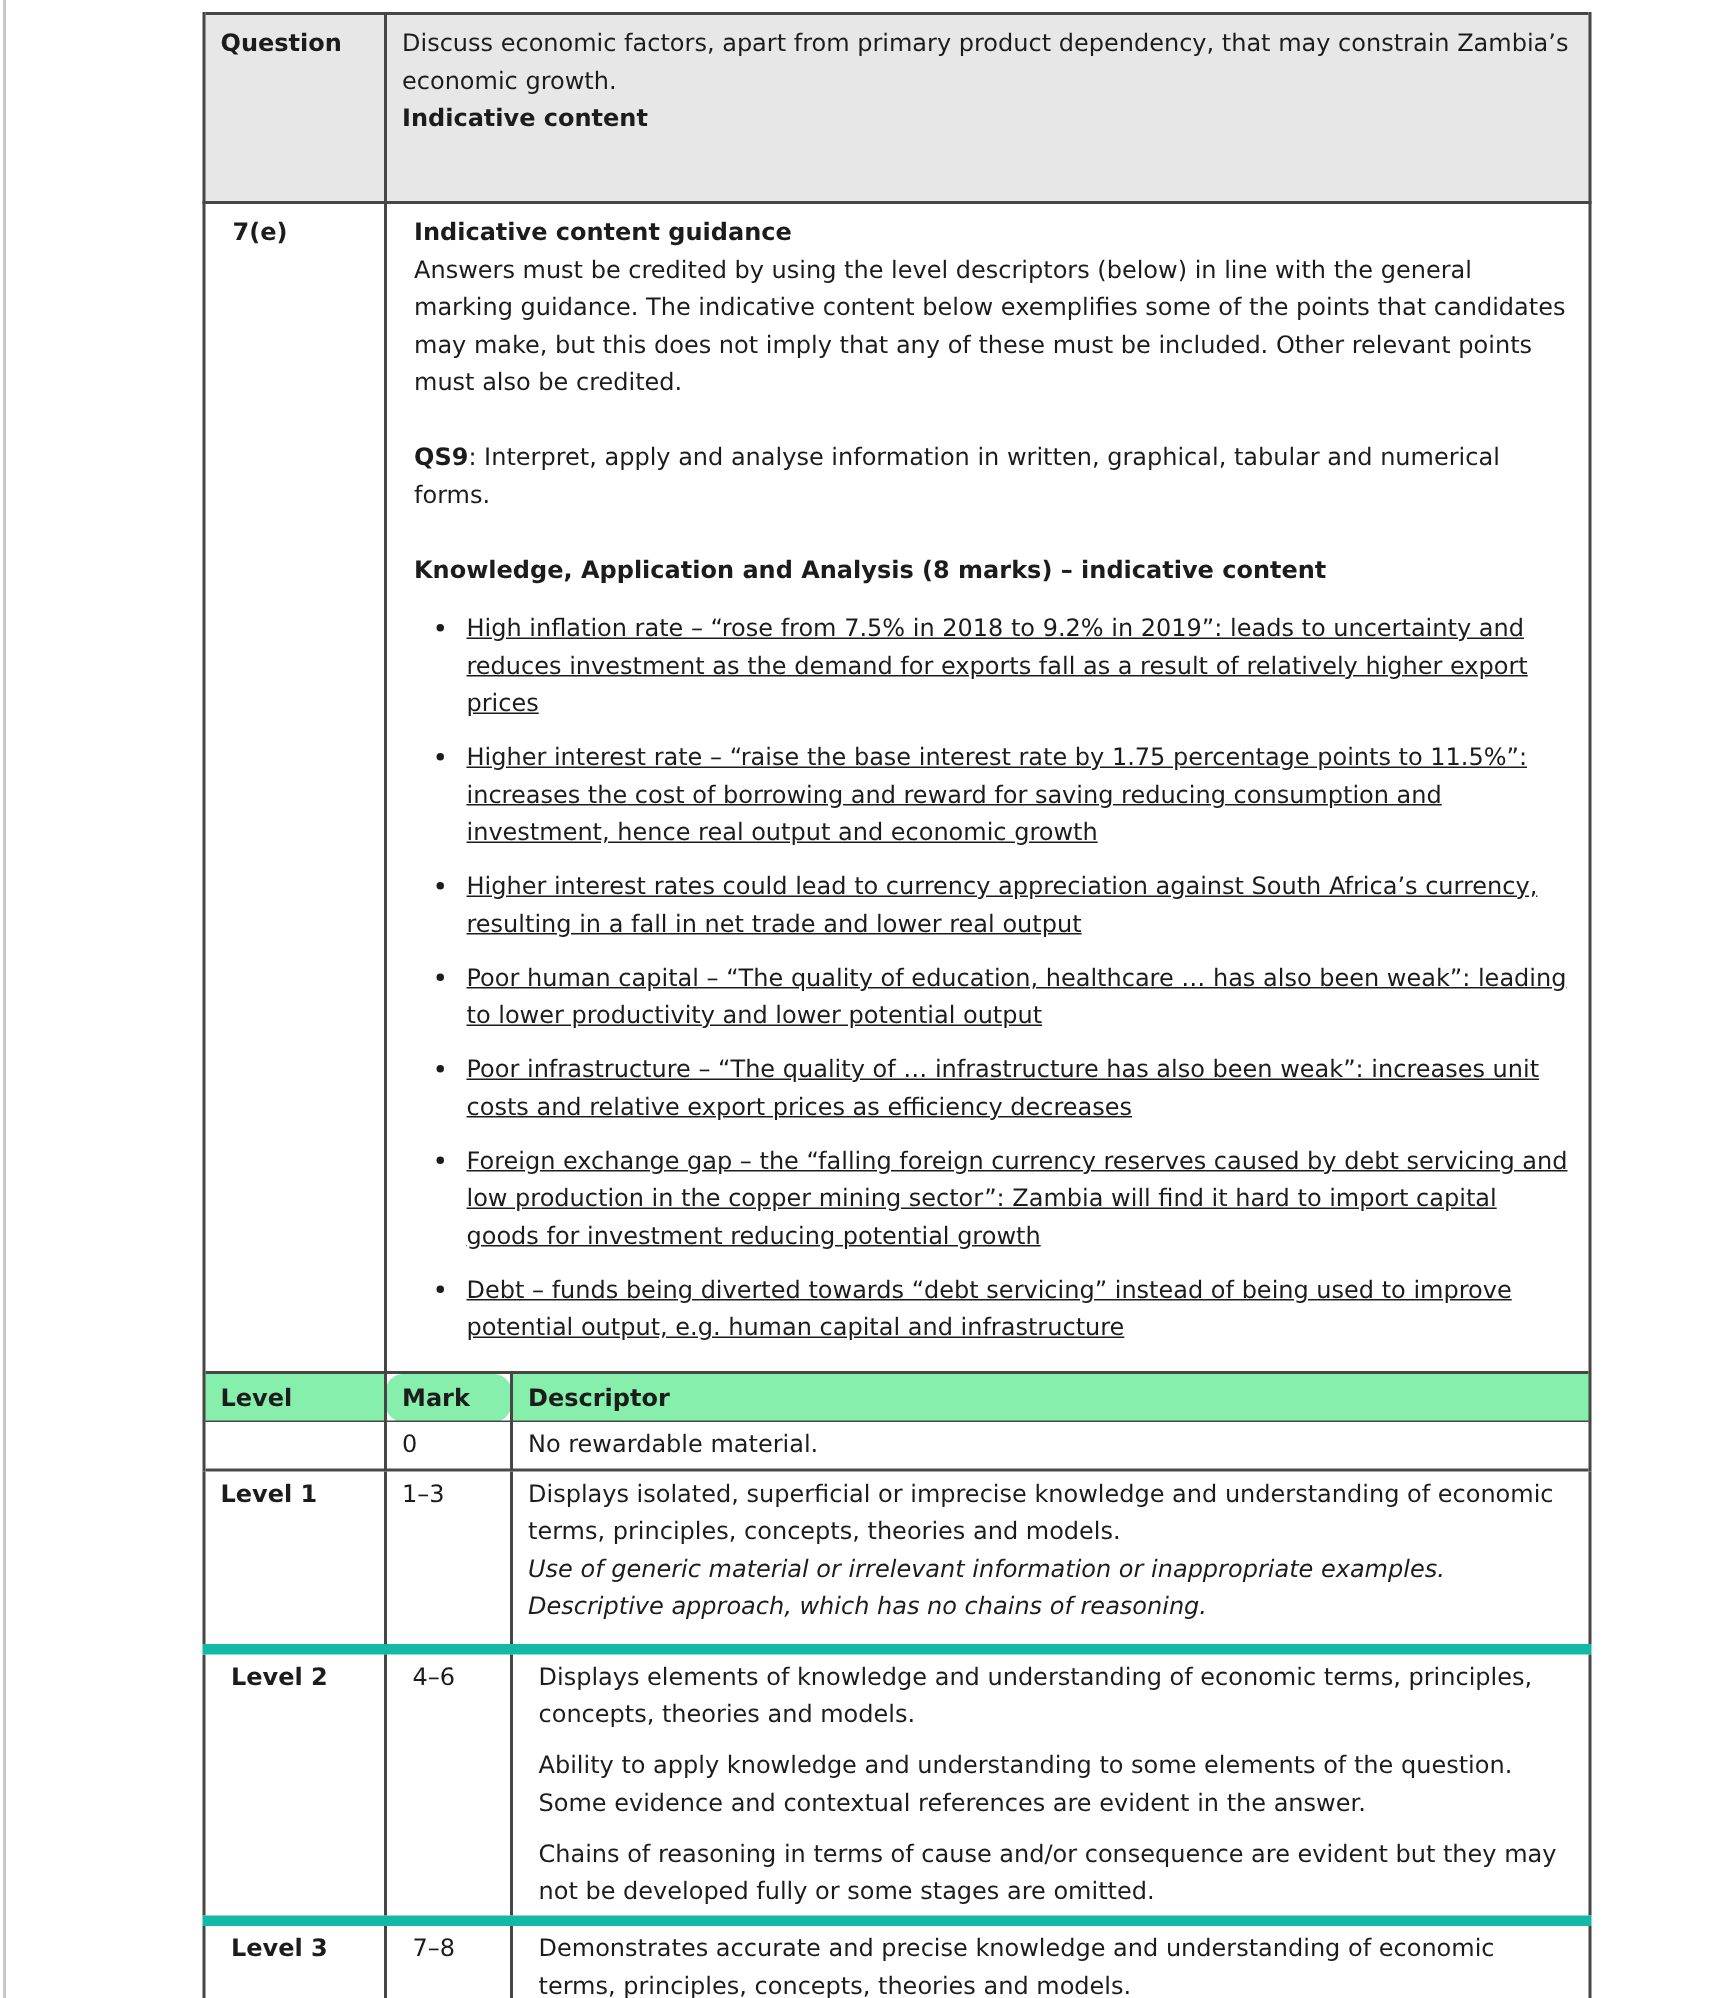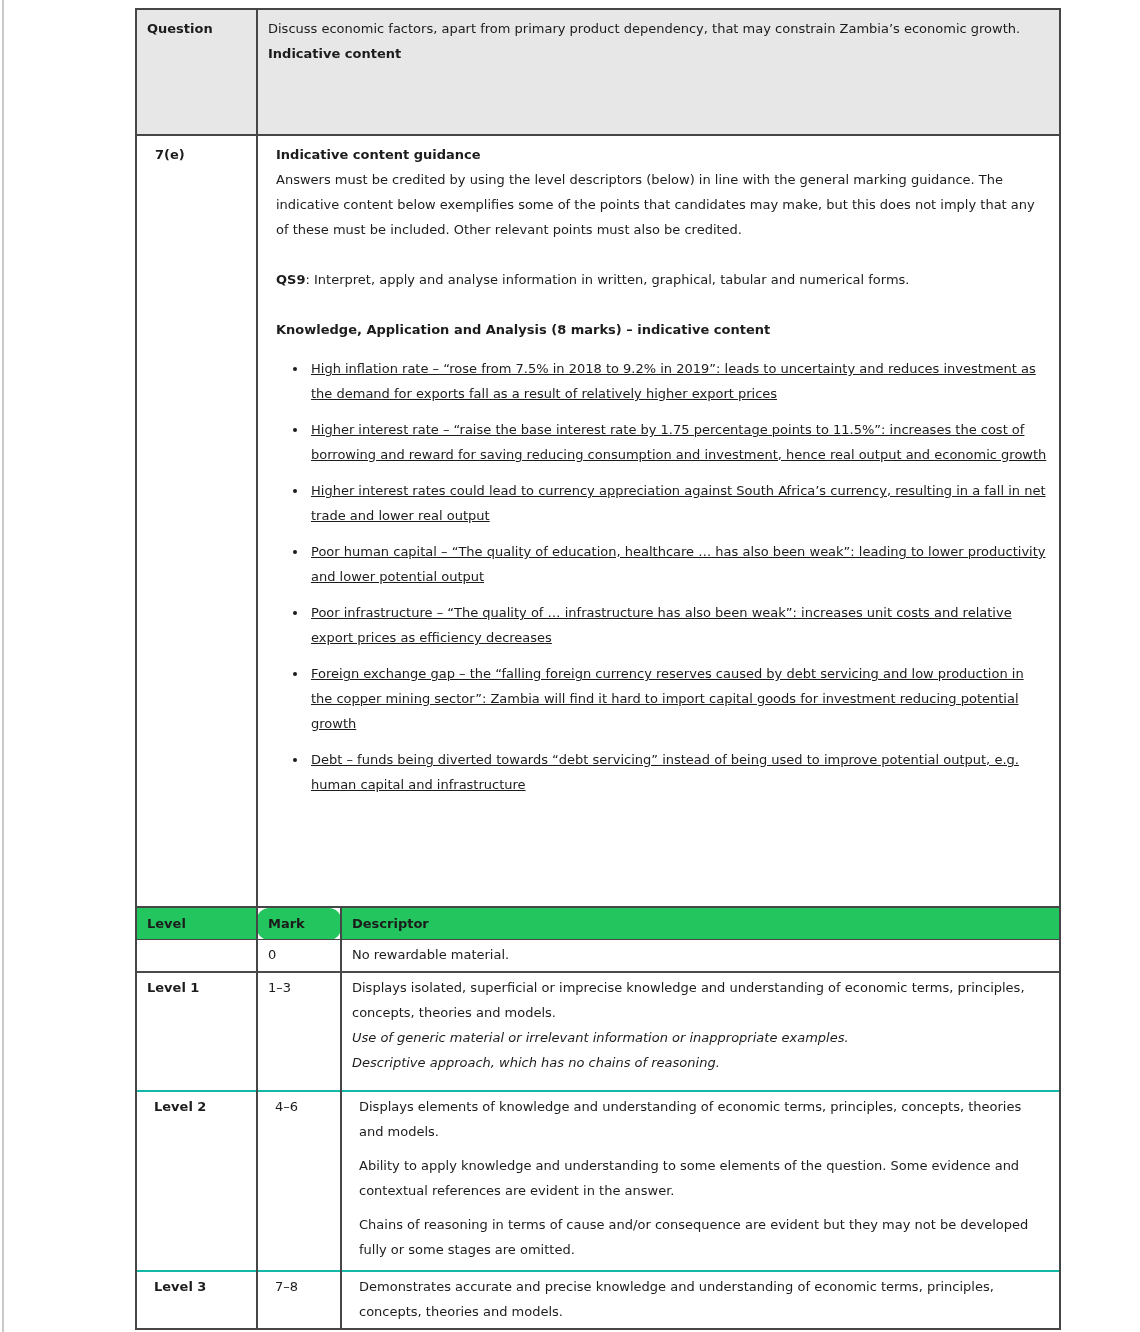--- a/index.html
+++ b/index.html
@@ -18,21 +18,21 @@
     background: #c9c9c9;
   }
   .doc {
     position: absolute; left: 135px; top: 8px;
     width: 926px;
   }
   table {
     border-collapse: collapse;
     table-layout: fixed;
     width: 926px;
-    font-size: 13px;
+    font-size: 16px;
     line-height: 25px;
   }
   td, th {
     vertical-align: top;
     text-align: left;
     padding: 6px 12px 6px 10px;
     border-left: 2px solid #464646;
     border-right: 2px solid #464646;
   }
   
@@ -58,36 +58,36 @@
   ul.bullets li {
     margin-bottom: 11px;
     padding-left: 3px;
   }
   
   .level-table {
     border: 2px solid #464646;
     border-top: none;
   }
   .level-table th {
-    background: #22c55e;
+    background: #86efac;
     font-weight: bold;
     height: 31px;
     padding-top: 3px; padding-bottom: 3px;
     border-bottom: 1px solid #464646;
   }
   .level-table td {
     padding-top: 2px; padding-bottom: 4px;
   }
   .level-table .colL { width: 121px; }
   .level-table .colM { width: 84px; border-radius: 12px; }
   .level-table th.colL, .level-table td.level-cell { border-right: 1px solid #464646; }
   .level-table th.colM, .level-table td.mark-cell  { border-right: 1px solid #464646; }
   .level-table tr.row-zero td { height: 28px; }
   .level-table tr.mid-top td { border-top: 2px solid #4a4a4a; }
-  .level-table tr.heavy-top td { border-top: 2px solid #14b8a6; padding-left: 17px; }
+  .level-table tr.heavy-top td { border-top: 7px solid #14b8a6; padding-left: 17px; }
   .level-table tr.row-l1 td { height: 119px; }
   .level-table tr.row-l2 td { height: 180px; }
   .level-table tr.row-l3 td { height: 58px; }
   .level-cell { font-weight: bold; }
   .descriptor-cell div.dpara { margin: 0; }
   .descriptor-cell.spaced div.dpara + div.dpara { margin-top: 9px; }
   .descriptor-cell.tight  div.dpara + div.dpara { margin-top: 0; font-style: italic; }
 </style>
 </head>
 <body>

